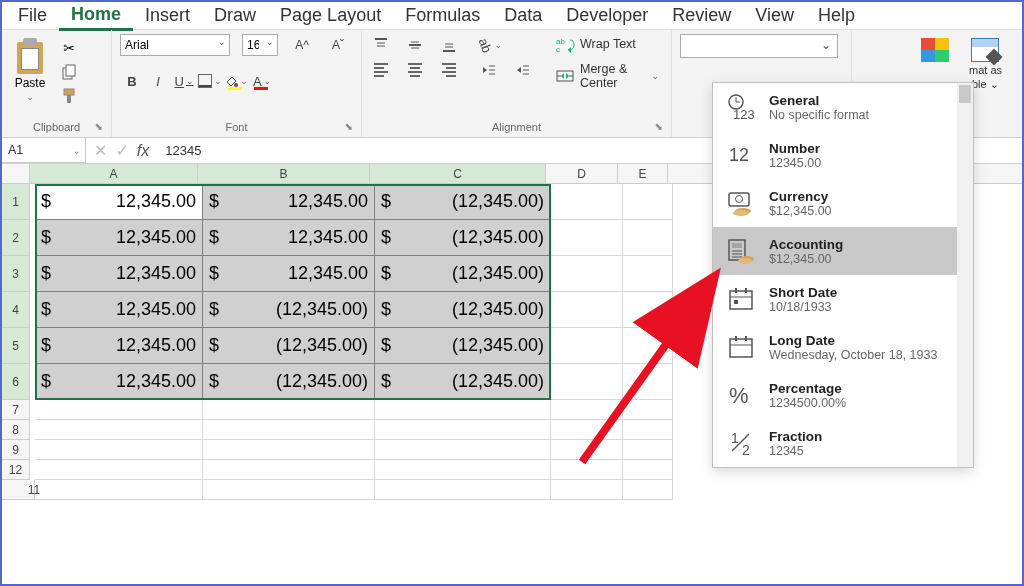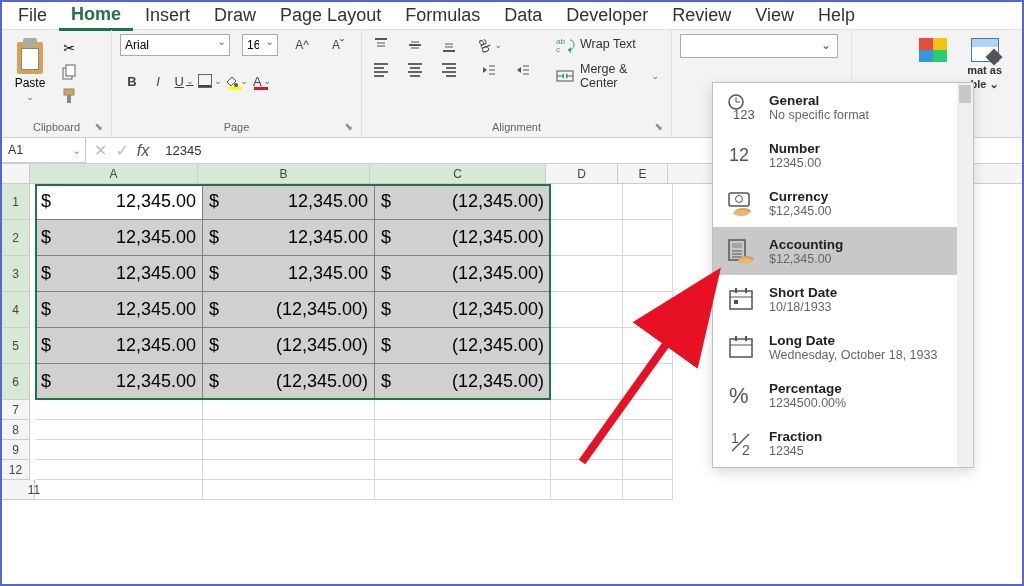--- a/index.html
+++ b/index.html
@@ -174,21 +174,21 @@
         <div class="rbtn dd" style="position:relative;">
           <svg width="14" height="14">
               <path d="M3 8 L8 3 L12 7 L7 12 Z" fill="none" stroke="#555"></path>
               <circle cx="12" cy="11" r="2" fill="#555"></circle>
             </svg>
           <span class="fill-color-bar"></span>
         </div>
         <div class="rbtn dd" style="position:relative;">A<span class="font-color-bar"></span></div>
       </div>
     </div>
-    <div class="ribbon-group-label"><span>Page</span><span class="launcher">⬊</span></div>
+    <div class="ribbon-group-label"><span>Font</span><span class="launcher">⬊</span></div>
   </div>
 
   <div class="ribbon-group" style="width:310px;">
     <div class="ribbon-body">
       <div class="align-grid">
         <div class="font-row">
           <div class="align-cell">
               <svg width="14" height="14">
                 <line x1="1" y1="1" x2="13" y2="1" stroke="#555" stroke-width="2"></line>
                 <line x1="3" y1="5" x2="11" y2="5" stroke="#555"></line>
@@ -283,21 +283,21 @@
   </div>
 
   <div class="ribbon-group" style="width:180px;">
     <div class="ribbon-body" style="flex-direction:column;">
       <div class="numfmt-combo"></div>
     </div>
     <div class="ribbon-group-label"></div>
   </div>
 
   <div class="ribbon-group" style="flex:1;border-right:none;">
-    <div class="ribbon-body" style="justify-content:flex-end;padding-right:6px;font-weight:bold;">
+    <div class="ribbon-body" style="justify-content:flex-end;padding-right:6px;">
       <div class="styles-btn">
         <div class="cf-icon">
             <div class="cf-grid">
               <div></div>
               <div></div>
               <div></div>
               <div></div>
             </div>
           </div>
       </div>

